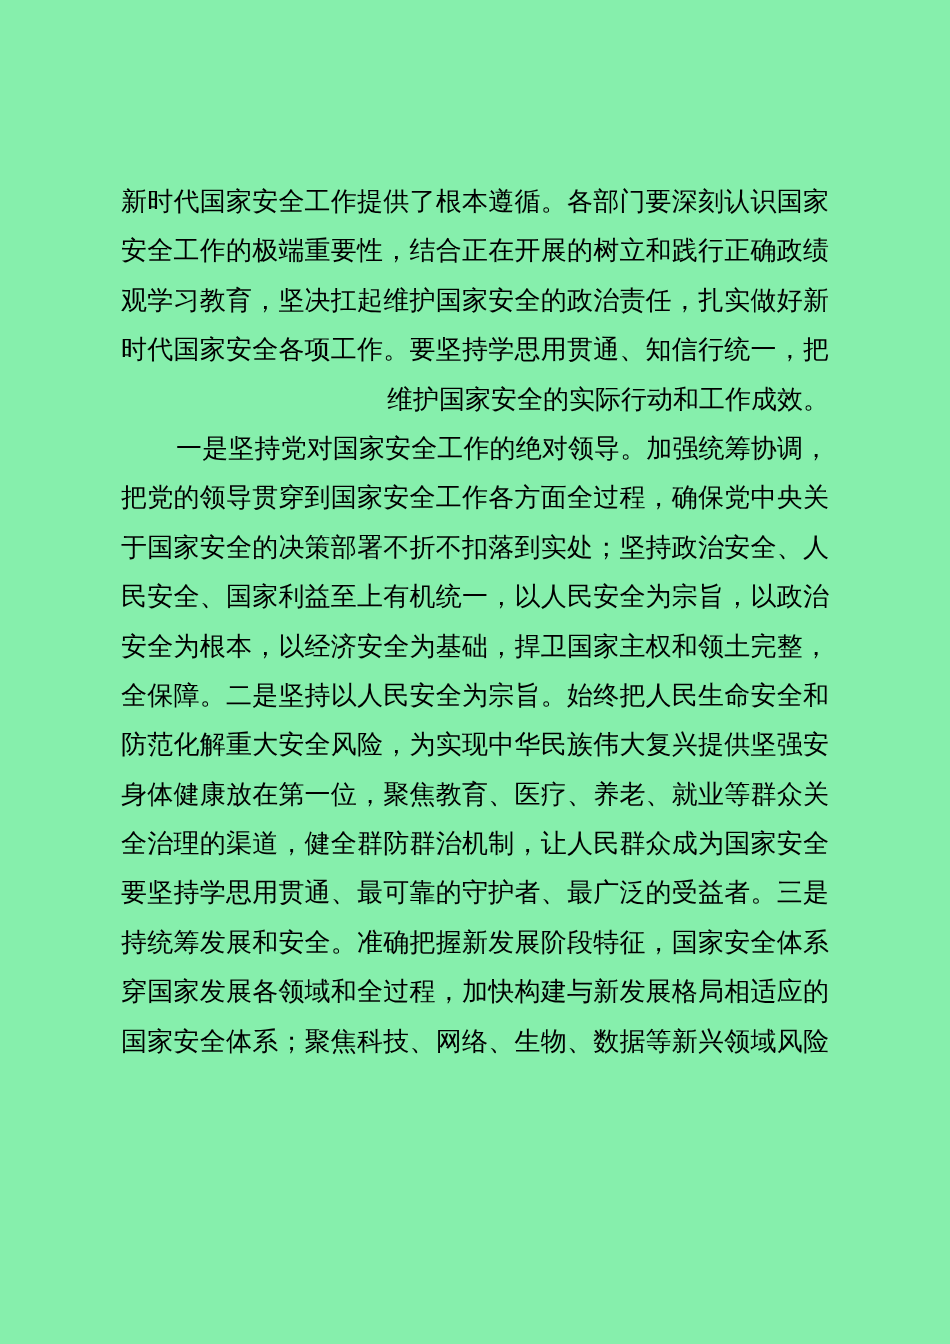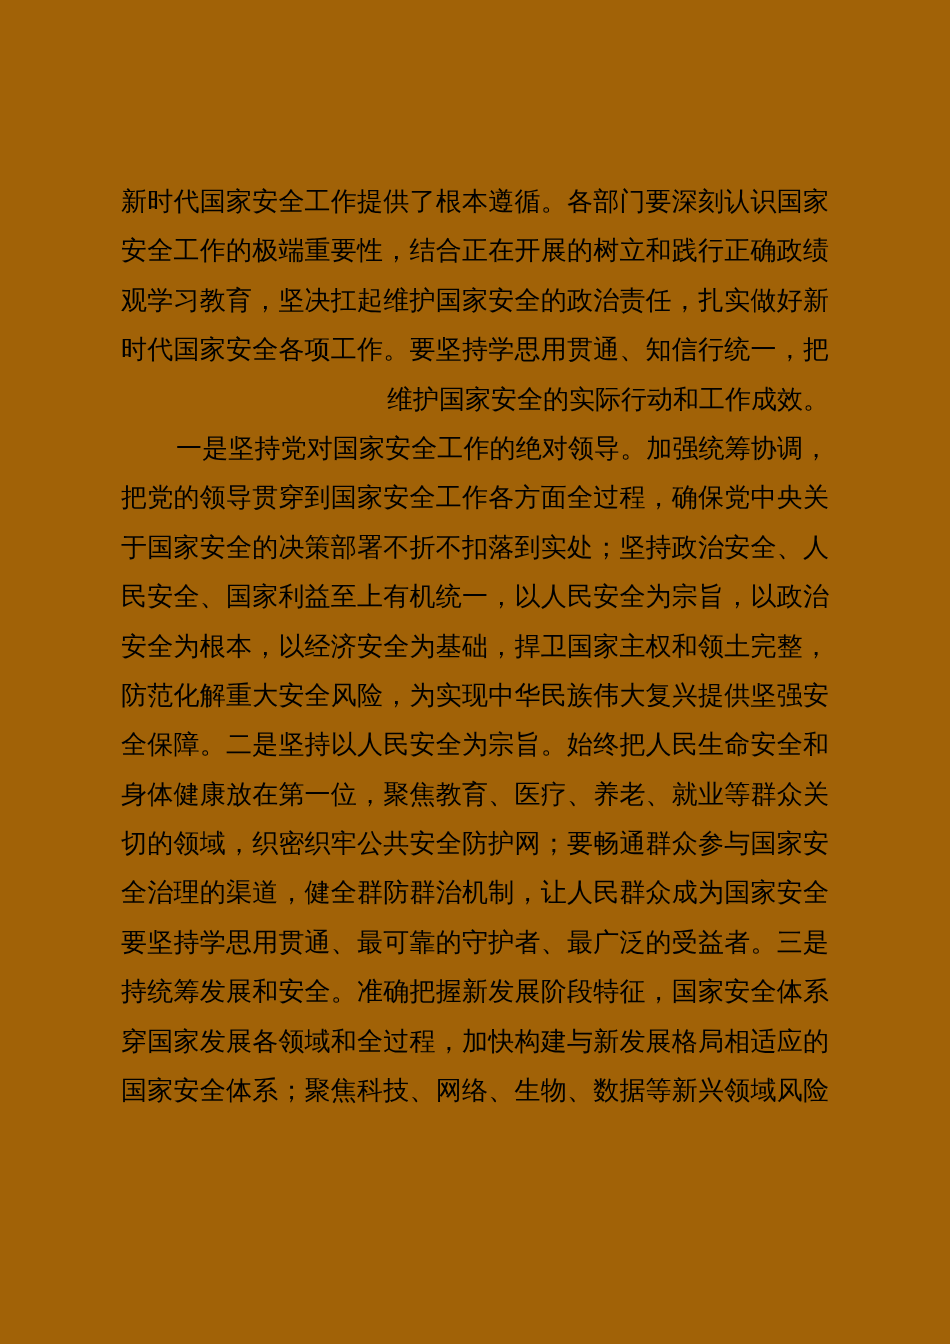--- a/index.html
+++ b/index.html
@@ -4,21 +4,21 @@
 <style>
   html, body {
     margin: 0;
     padding: 0;
     background: #ffffff;
   }
   .page {
     position: relative;
     width: 950px;
     height: 1344px;
-    background: #a16207;
+    background: #86efac;
     overflow: hidden;
     font-family: "Liberation Sans", sans-serif;
   }
   .text-block {
     position: absolute;
     left: 121px;
     top: 177px;
     width: 708px;
     color: #000000;
   }
@@ -58,24 +58,23 @@
         <div class="line justify">观学习教育，坚决扛起维护国家安全的政治责任，扎实做好新</div>
         <div class="line justify">时代国家安全各项工作。要坚持学思用贯通、知信行统一，把</div>
         <div class="line plain">维护国家安全的实际行动和工作成效。</div>
       </div>
       <div class="paragraph">
         <div class="line justify indent">一是坚持党对国家安全工作的绝对领导。加强统筹协调，</div>
         <div class="line justify">把党的领导贯穿到国家安全工作各方面全过程，确保党中央关</div>
         <div class="line justify">于国家安全的决策部署不折不扣落到实处；坚持政治安全、人</div>
         <div class="line justify">民安全、国家利益至上有机统一，以人民安全为宗旨，以政治</div>
         <div class="line justify">安全为根本，以经济安全为基础，捍卫国家主权和领土完整，</div>
+        <div class="line justify">全保障。二是坚持以人民安全为宗旨。始终把人民生命安全和</div>
         <div class="line justify">防范化解重大安全风险，为实现中华民族伟大复兴提供坚强安</div>
-        <div class="line justify">全保障。二是坚持以人民安全为宗旨。始终把人民生命安全和</div>
         <div class="line justify">身体健康放在第一位，聚焦教育、医疗、养老、就业等群众关</div>
-        <div class="line justify">切的领域，织密织牢公共安全防护网；要畅通群众参与国家安</div>
         <div class="line justify">全治理的渠道，健全群防群治机制，让人民群众成为国家安全</div>
         <div class="line justify">要坚持学思用贯通、最可靠的守护者、最广泛的受益者。三是坚</div>
         <div class="line justify">持统筹发展和安全。准确把握新发展阶段特征，国家安全体系</div>
         <div class="line justify">穿国家发展各领域和全过程，加快构建与新发展格局相适应的</div>
         <div class="line justify">国家安全体系；聚焦科技、网络、生物、数据等新兴领域风险</div>
       </div>
     </div>
 </div>
 
 </body></html>

